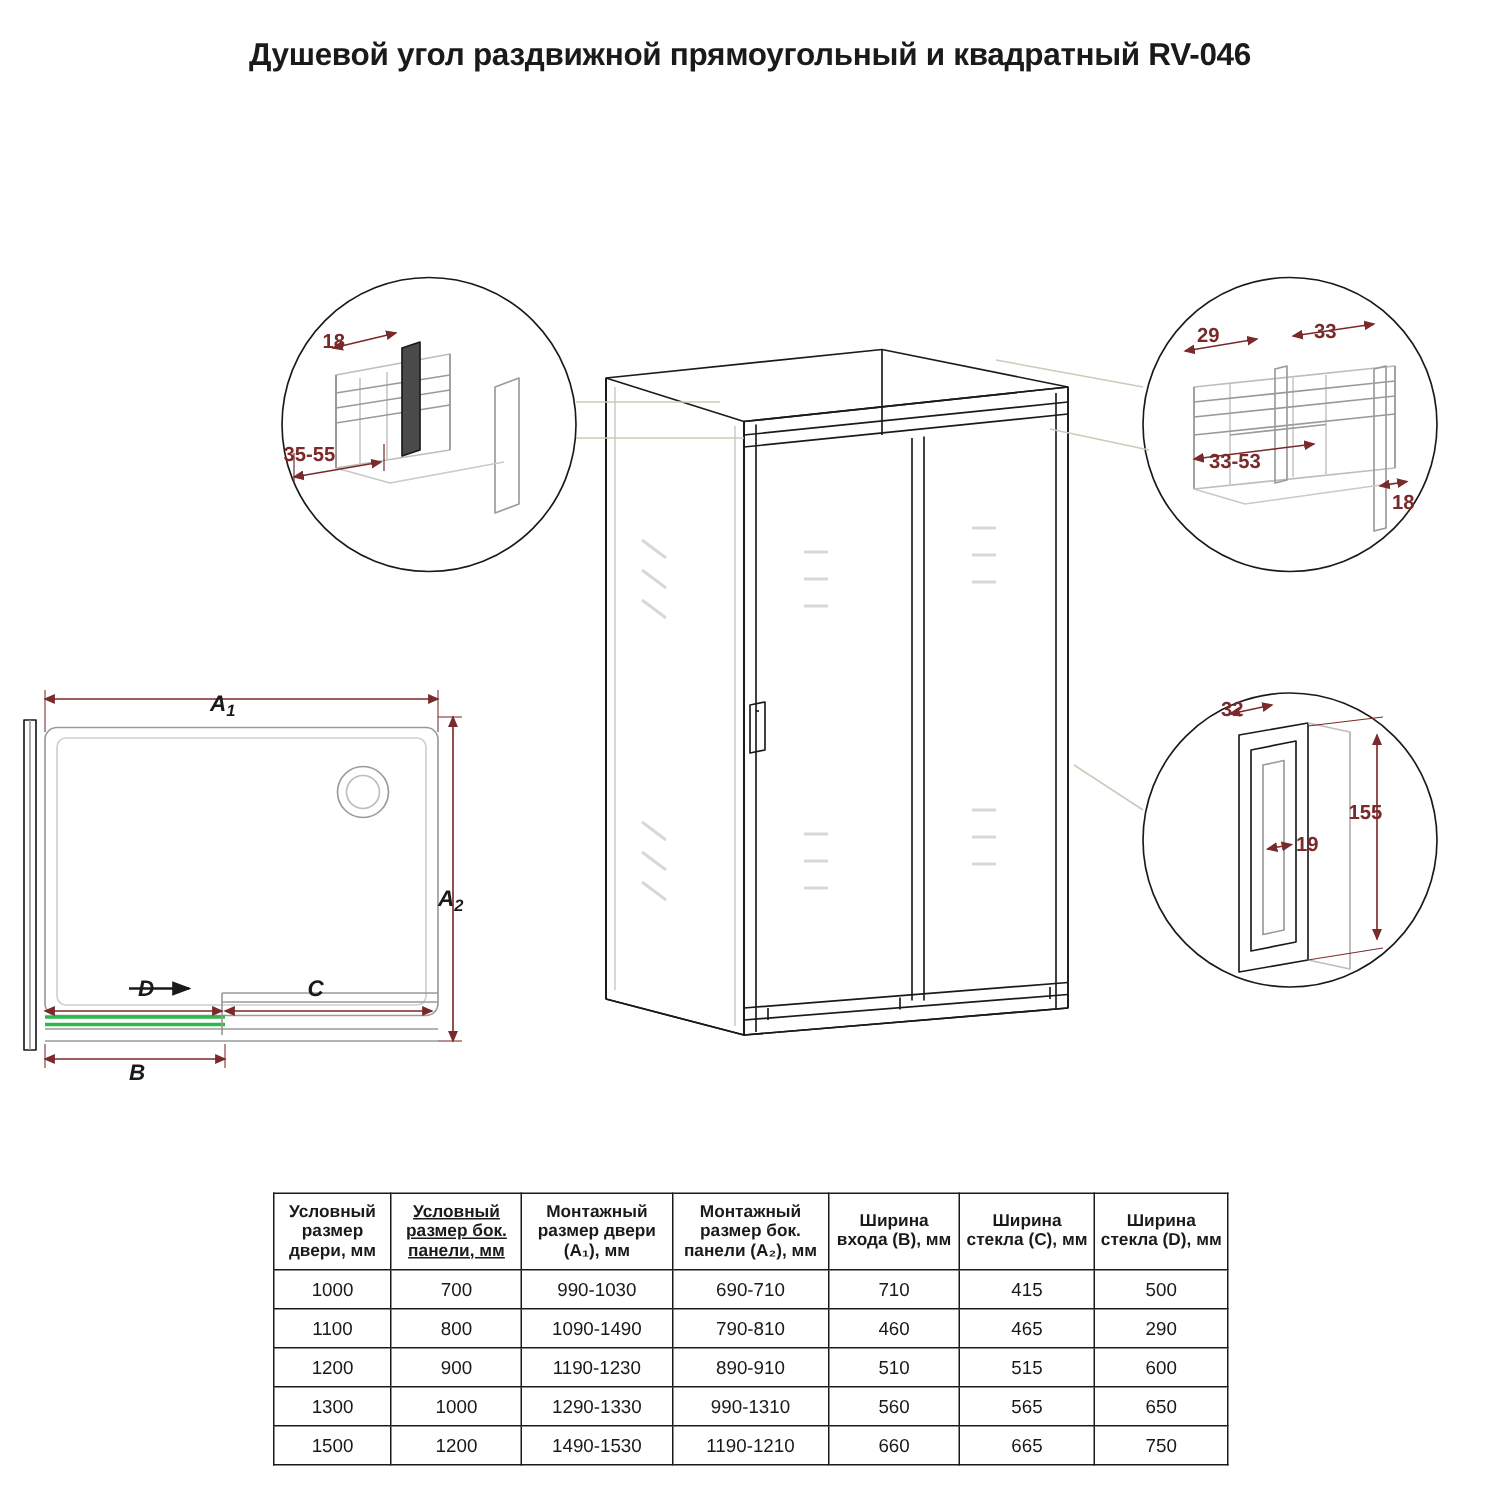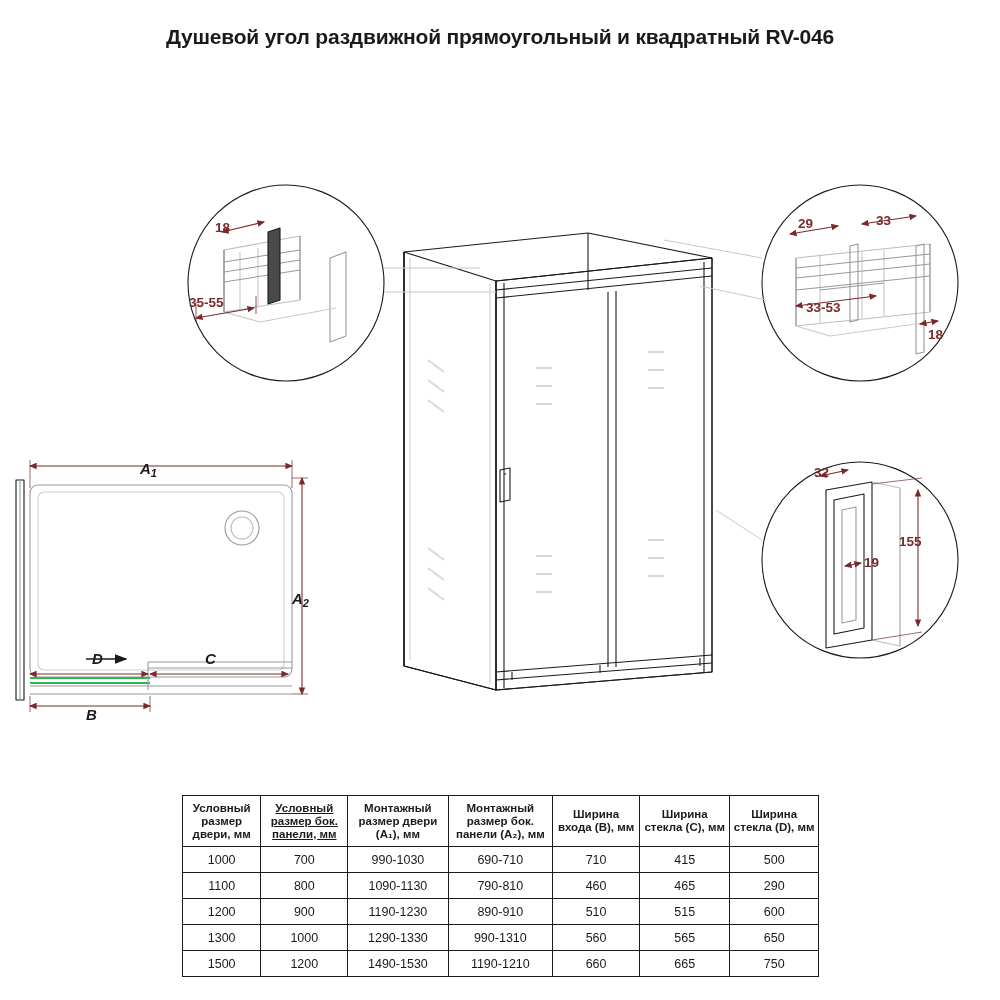--- a/index.html
+++ b/index.html
@@ -316,21 +316,21 @@
         <td>700</td>
         <td>990-1030</td>
         <td>690-710</td>
         <td>710</td>
         <td>415</td>
         <td>500</td>
       </tr>
       <tr>
         <td>1100</td>
         <td>800</td>
-        <td>1090-1130</td>
+        <td>1090-1490</td>
         <td>790-810</td>
         <td>460</td>
         <td>465</td>
         <td>290</td>
       </tr>
       <tr>
         <td>1200</td>
         <td>900</td>
         <td>1190-1230</td>
         <td>890-910</td>

